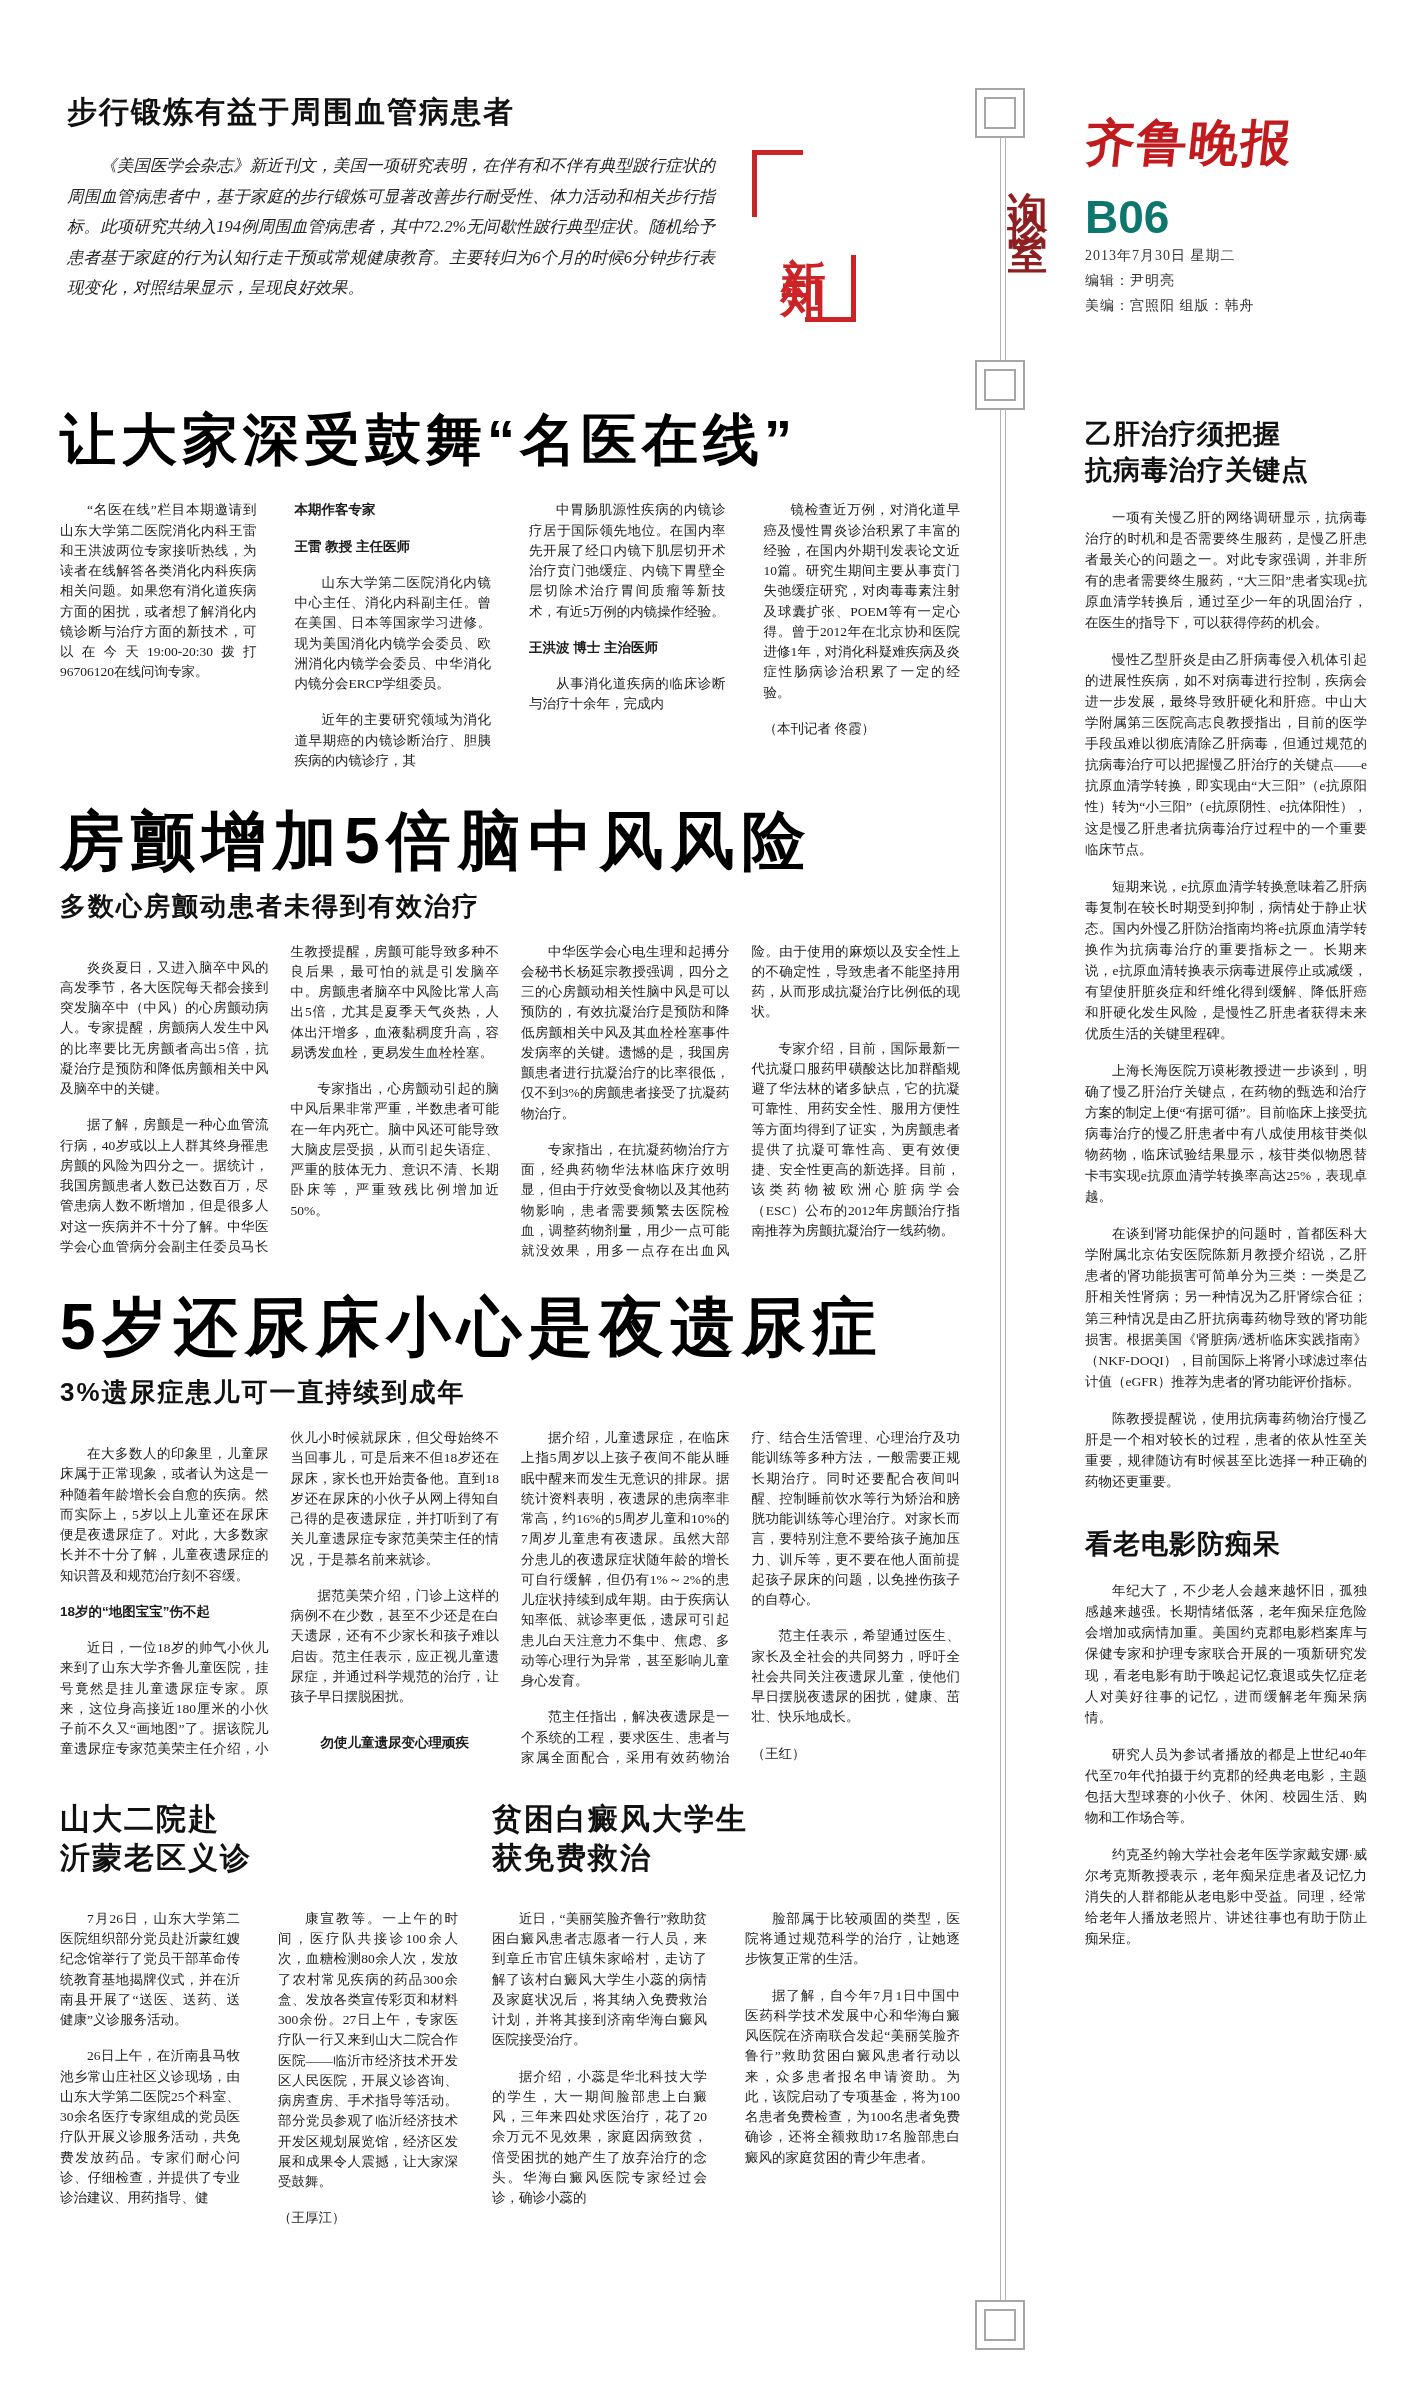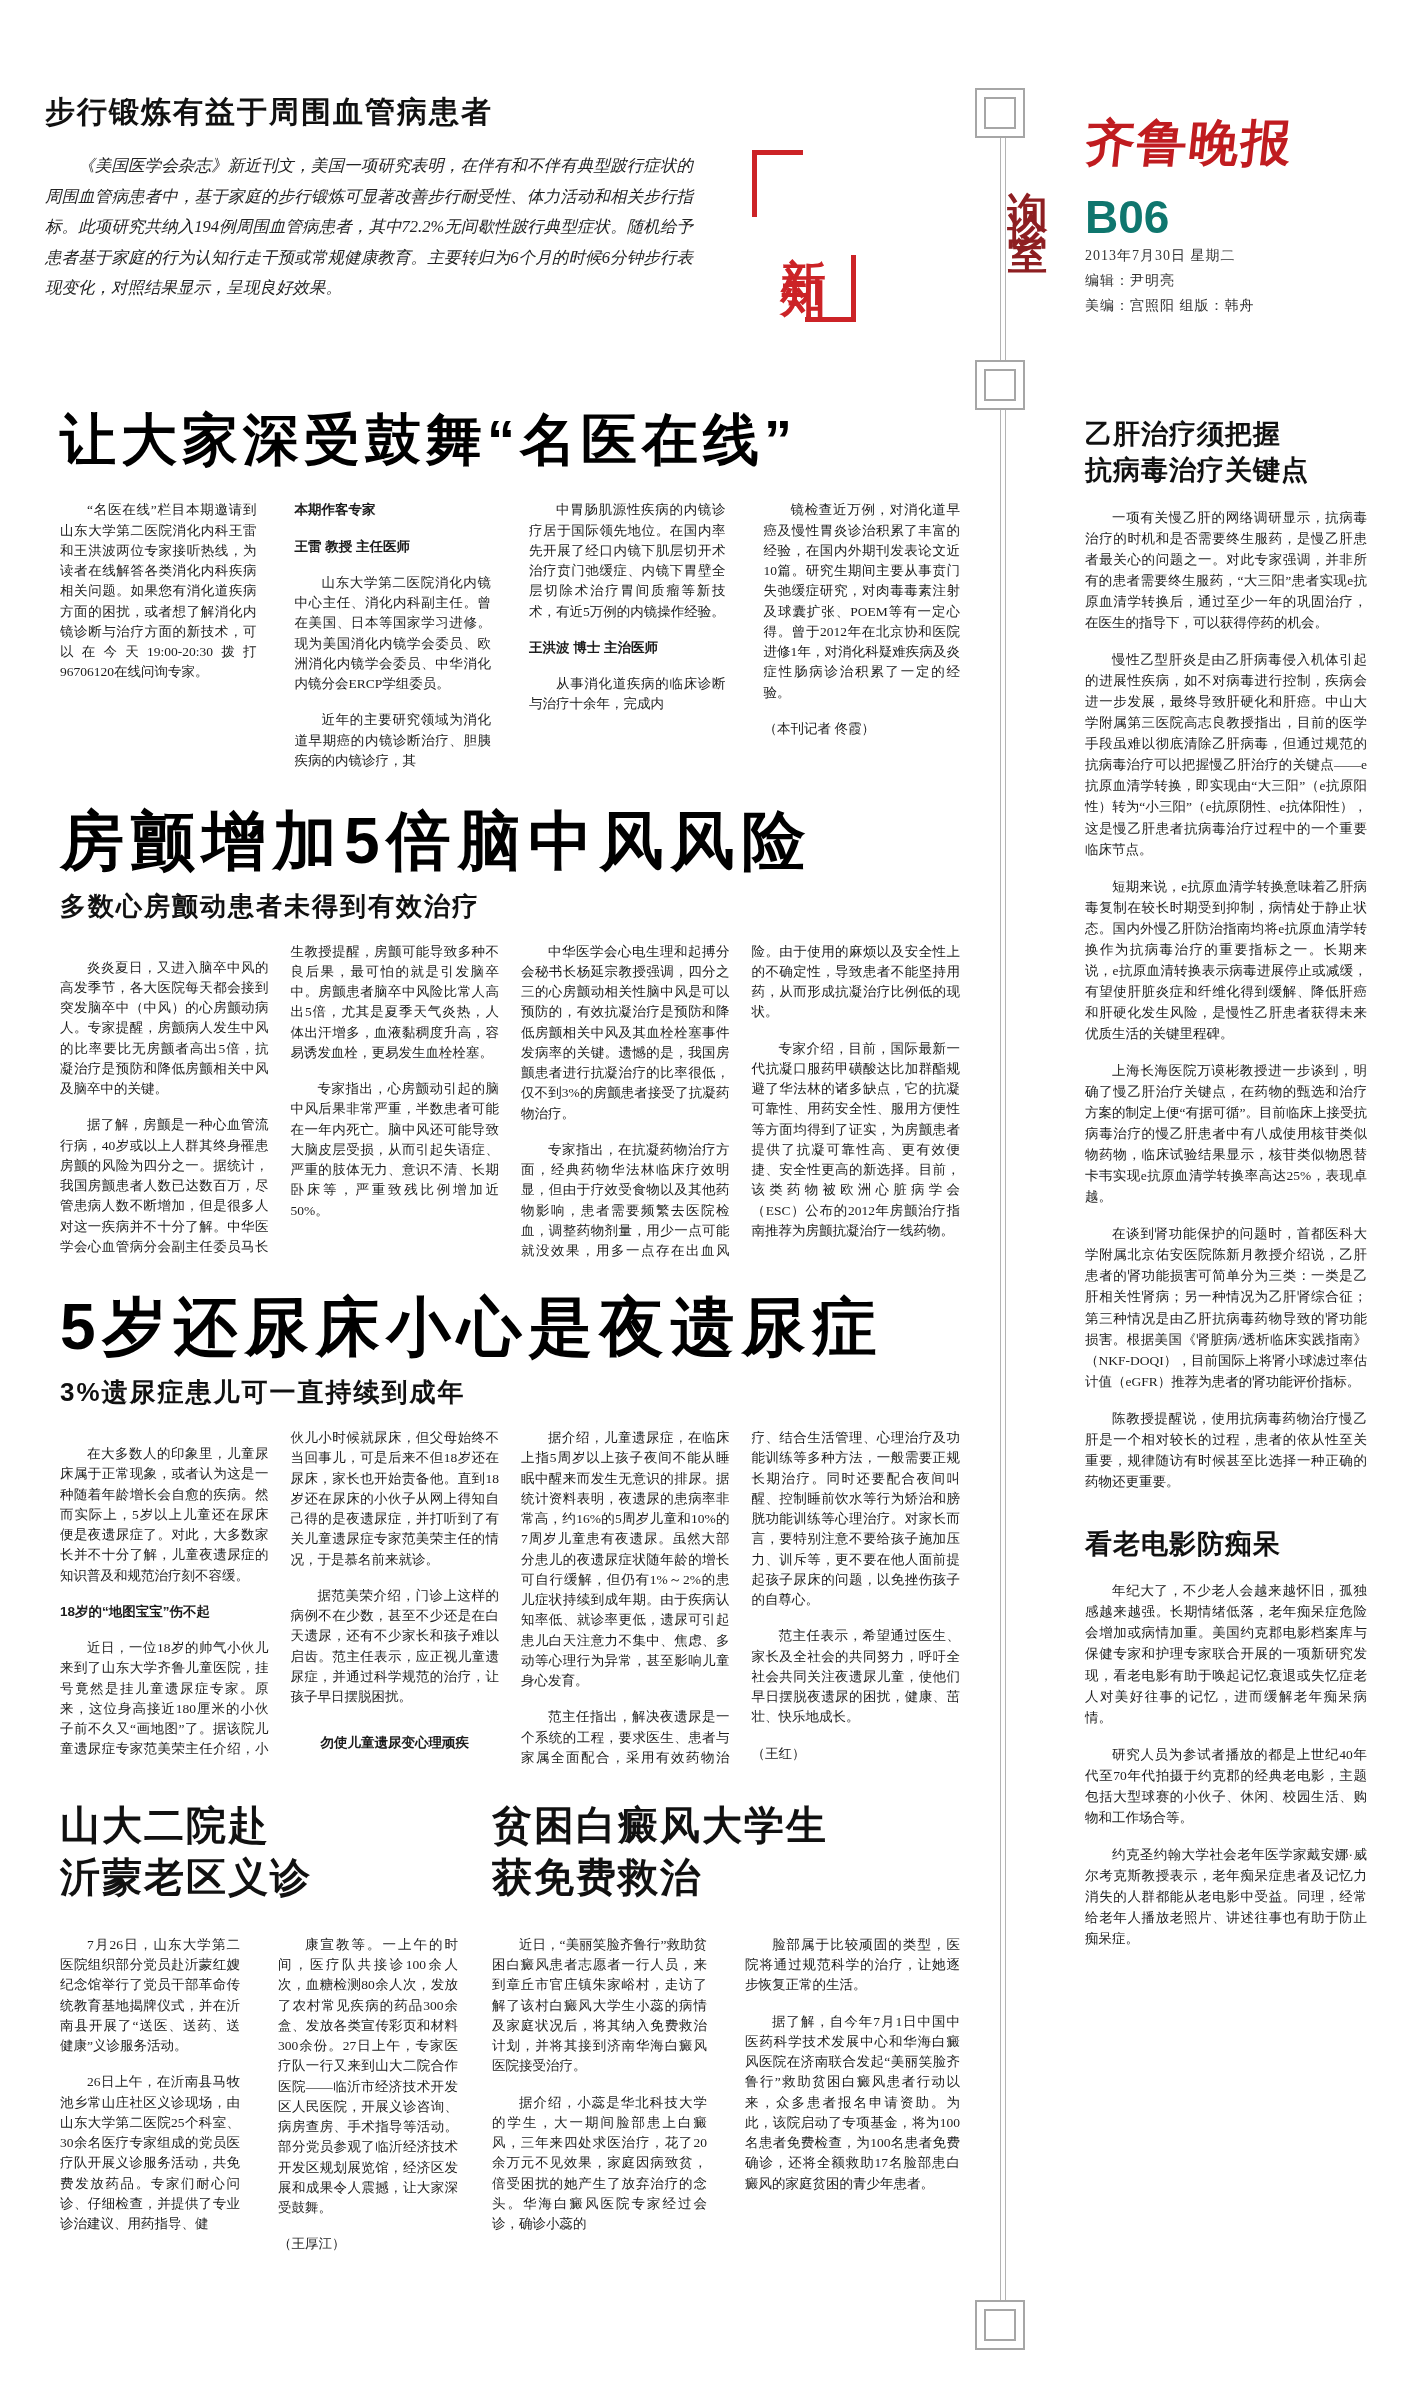--- a/index.html
+++ b/index.html
@@ -3,21 +3,21 @@
 <meta charset="utf-8">
 <style>
   html,body { margin:0; padding:0; background:#e8e8e8; }
   .page {
     position:relative; width:1409px; height:2383px; margin:0 auto;
     background:#ffffff; overflow:hidden;
     font-family:"Liberation Serif", serif; color:#1a1a1a;
   }
 
   
-  .top-article { position:absolute; left:45px; top:92px; width:648px; }
+  .top-article { position:absolute; left:67px; top:92px; width:648px; }
   .ta-title { margin:0 0 18px; font-family:"Liberation Sans",sans-serif; font-size:30px; font-weight:900; letter-spacing:2px; color:#111; }
   .ta-body { margin:0; font-style:italic; font-size:16.5px; line-height:1.85; text-align:justify; text-indent:2em; color:#222; }
 
   
   .stamp { position:absolute; left:748px; top:150px; width:112px; height:172px; }
   .stamp .corner-tl { position:absolute; left:4px; top:0; width:46px; height:62px; border-left:5px solid #cc2327; border-top:5px solid #cc2327; }
   .stamp .corner-br { position:absolute; right:4px; bottom:0; width:46px; height:62px; border-right:5px solid #cc2327; border-bottom:5px solid #cc2327; }
   .stamp-text {
     position:absolute; left:50%; top:50%; transform:translate(-50%,-50%);
     writing-mode:vertical-rl; font-family:"Liberation Sans",sans-serif;
@@ -41,21 +41,21 @@
   .brand { font-family:"Liberation Serif",serif; font-size:50px; font-weight:900; color:#c01c20;
     transform:skewX(-6deg); letter-spacing:2px; line-height:1; }
   .page-no { margin-top:26px; font-family:"Liberation Sans",sans-serif; font-size:46px; font-weight:900; color:#0f766e; line-height:1; }
   .m-small { margin-top:7px; font-size:14px; color:#333; letter-spacing:1px; }
 
   
   .h-xl { margin:0 0 12px; font-family:"Liberation Sans",sans-serif; font-size:56px; font-weight:900; letter-spacing:5px; color:#000; line-height:1.15; }
   .sub-gray { margin:0 0 22px; font-family:"Liberation Sans",sans-serif; font-size:28px; color:#8a8a8a; letter-spacing:3px; }
   .h-lg { margin:30px 0 10px; font-family:"Liberation Sans",sans-serif; font-size:64px; font-weight:900; letter-spacing:7px; color:#000; line-height:1.15; }
   .sub-bold { margin:0 0 18px; font-family:"Liberation Sans",sans-serif; font-size:26px; font-weight:700; letter-spacing:2px; color:#111; }
-  .h-md { margin:0 0 16px; font-family:"Liberation Sans",sans-serif; font-size:40px; font-weight:900; letter-spacing:2px; line-height:1.3; color:#111; }
+  .h-md { margin:0 0 16px; font-family:"Liberation Sans",sans-serif; font-size:30px; font-weight:900; letter-spacing:2px; line-height:1.3; color:#111; }
   .h-sb { margin:0 0 18px; font-family:"Liberation Sans",sans-serif; font-size:27px; font-weight:900; letter-spacing:1px; line-height:1.35; color:#111; }
 
   .body-txt p { margin:16px 0 4px; font-size:13.5px; line-height:1.5; text-align:justify; text-indent:2em; color:#1c1c1c; }
   .crosshead { font-family:"Liberation Sans",sans-serif; font-weight:700; text-indent:0 !important; }
   .inset { font-family:"Liberation Sans",sans-serif; font-weight:700; text-indent:0 !important; text-align:center !important; padding:10px 0; }
   .byline { text-align:right; text-indent:0 !important; }
 
   .flexcols { display:flex; gap:38px; }
   .fcol { flex:1; min-width:0; }
   .flowcols { column-count:4; column-gap:22px; }

